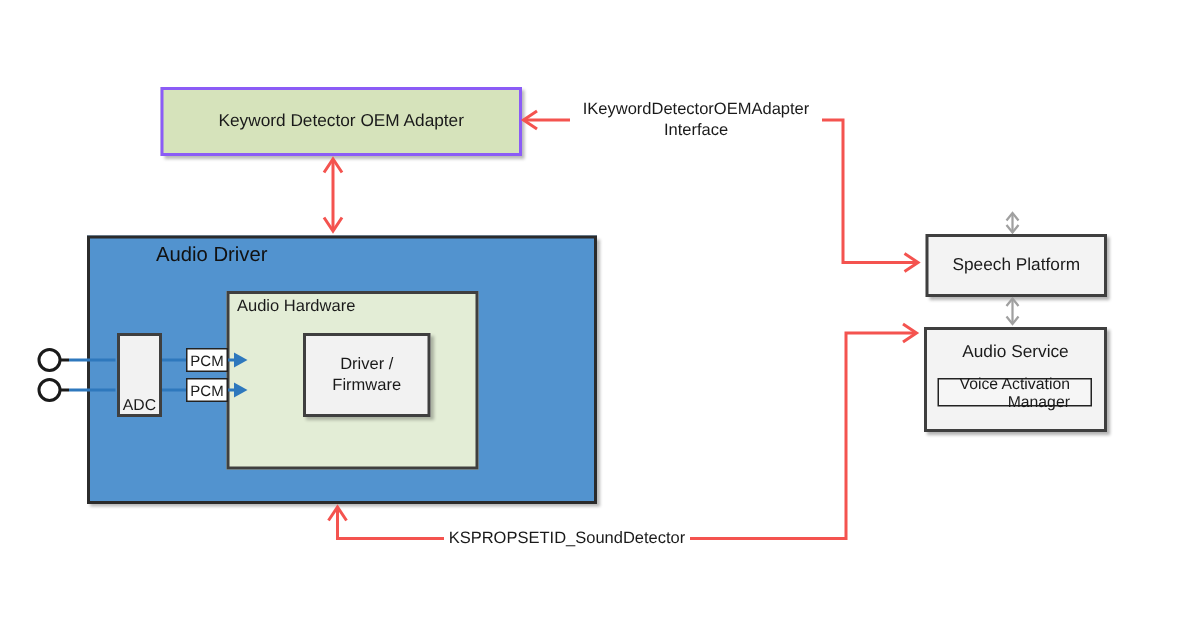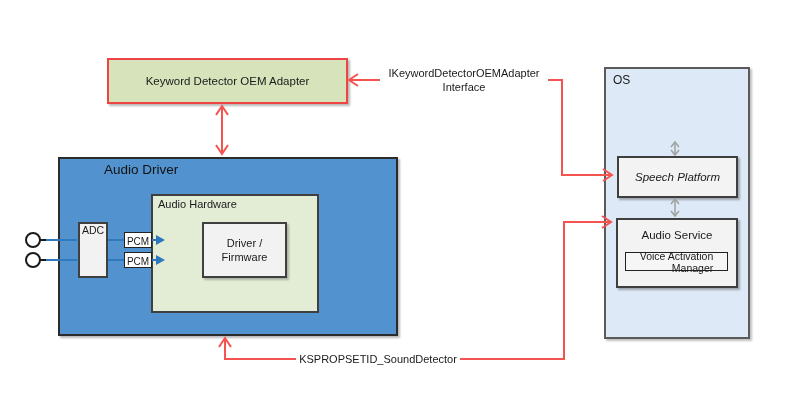--- a/index.html
+++ b/index.html
@@ -2,44 +2,44 @@
 <html><head>
 <meta charset="utf-8">
 <style>
   html,body{margin:0;padding:0;background:#fff;}
   body{font-family:"Liberation Sans", sans-serif;color:#1a1a1a;}
   .canvas{position:relative;width:785px;height:418px;background:#ffffff;overflow:hidden;}
   .box{position:absolute;box-sizing:border-box;}
   .prewrap{white-space:pre-line;}
 
   
-  .adapter{left:107px;top:58px;width:241px;height:46px;background:#d6e3bb;border:2px solid #ef4444;
+  .adapter{left:107px;top:58px;width:241px;height:46px;background:#d6e3bb;border:2px solid #8b5cf6;
            box-shadow:2px 2px 2px rgba(0,0,0,0.28);display:flex;align-items:center;justify-content:center;
            font-size:11.5px;z-index:1;}
   .audio-driver{left:58px;top:157px;width:340px;height:179px;background:#5293cf;border:2px solid #2b2b2b;
            box-shadow:2px 2px 2px rgba(0,0,0,0.28);z-index:1;}
   .ad-label{position:absolute;left:6px;top:3px;font-size:13.5px;color:#111;margin-left:38px;}
   .audio-hw{left:151px;top:194px;width:168px;height:119px;background:#e3edd6;border:2px solid #3f3f3f;z-index:1;}
   .ahw-label{position:absolute;left:5px;top:2px;font-size:11px;}
   .drv-fw{left:165px;top:222px;width:85px;height:56px;background:#f2f2f2;border:2px solid #3f3f3f;
            box-shadow:2px 2px 2px rgba(0,0,0,0.25);display:flex;align-items:center;justify-content:center;
            text-align:center;font-size:11px;line-height:14px;z-index:1;margin-left:37px;}
   .adc{left:78px;top:222px;width:30px;height:56px;background:#f2f2f2;border:2px solid #3f3f3f;
-           display:flex;align-items:flex-start;justify-content:center;font-size:10.5px;z-index:1;}
+           display:flex;align-items:flex-end;justify-content:center;font-size:10.5px;z-index:1;}
 
   
   .os{left:604px;top:67px;width:146px;height:272px;background:#dde9f6;border:2px solid #5a5a5a;
            box-shadow:2px 2px 2px rgba(0,0,0,0.25);z-index:1;}
   .os-label{position:absolute;left:7px;top:4px;font-size:12px;}
   .cortana{left:617px;top:94px;width:121px;height:46px;background:#f3f3f3;border:2px solid #3f3f3f;
            box-shadow:2px 2px 2px rgba(0,0,0,0.3);display:flex;align-items:center;justify-content:center;
            font-size:11.5px;z-index:1;}
   .speech{left:617px;top:156px;width:121px;height:42px;background:#f3f3f3;border:2px solid #3f3f3f;
            box-shadow:2px 2px 2px rgba(0,0,0,0.3);display:flex;align-items:center;justify-content:center;
-           font-size:11.5px;z-index:1;font-style:italic;}
+           font-size:11.5px;z-index:1;}
   .audio-svc{left:616px;top:218px;width:122px;height:70px;background:#f3f3f3;border:2px solid #3f3f3f;
            box-shadow:2px 2px 2px rgba(0,0,0,0.3);text-align:center;font-size:11.5px;z-index:1;}
   .as-label{margin-top:9px;}
   .vam{left:625px;top:252px;width:103px;height:19px;background:#f6f6f6;border:1.5px solid #222;
            display:flex;align-items:center;justify-content:center;text-align:right;
            font-size:10.5px;line-height:12px;z-index:1;}
 
   
   .pcm{position:absolute;box-sizing:border-box;width:28px;height:16px;background:#ffffff;border:1px solid #222;
            display:flex;align-items:flex-end;justify-content:center;font-size:10px;z-index:3;}
@@ -70,23 +70,20 @@
 
   <div class="box drv-fw">
     <span class="prewrap">Driver /
 Firmware</span>
   </div>
 
   <div class="box adc">
     <span>ADC</span>
   </div>
 
-  <div class="box os">
-    <span class="os-label">OS</span>
-  </div>
 
 
   <div class="box speech">
     <span>Speech Platform</span>
   </div>
 
   <div class="box audio-svc">
     <div class="as-label">Audio Service</div>
   </div>
 

